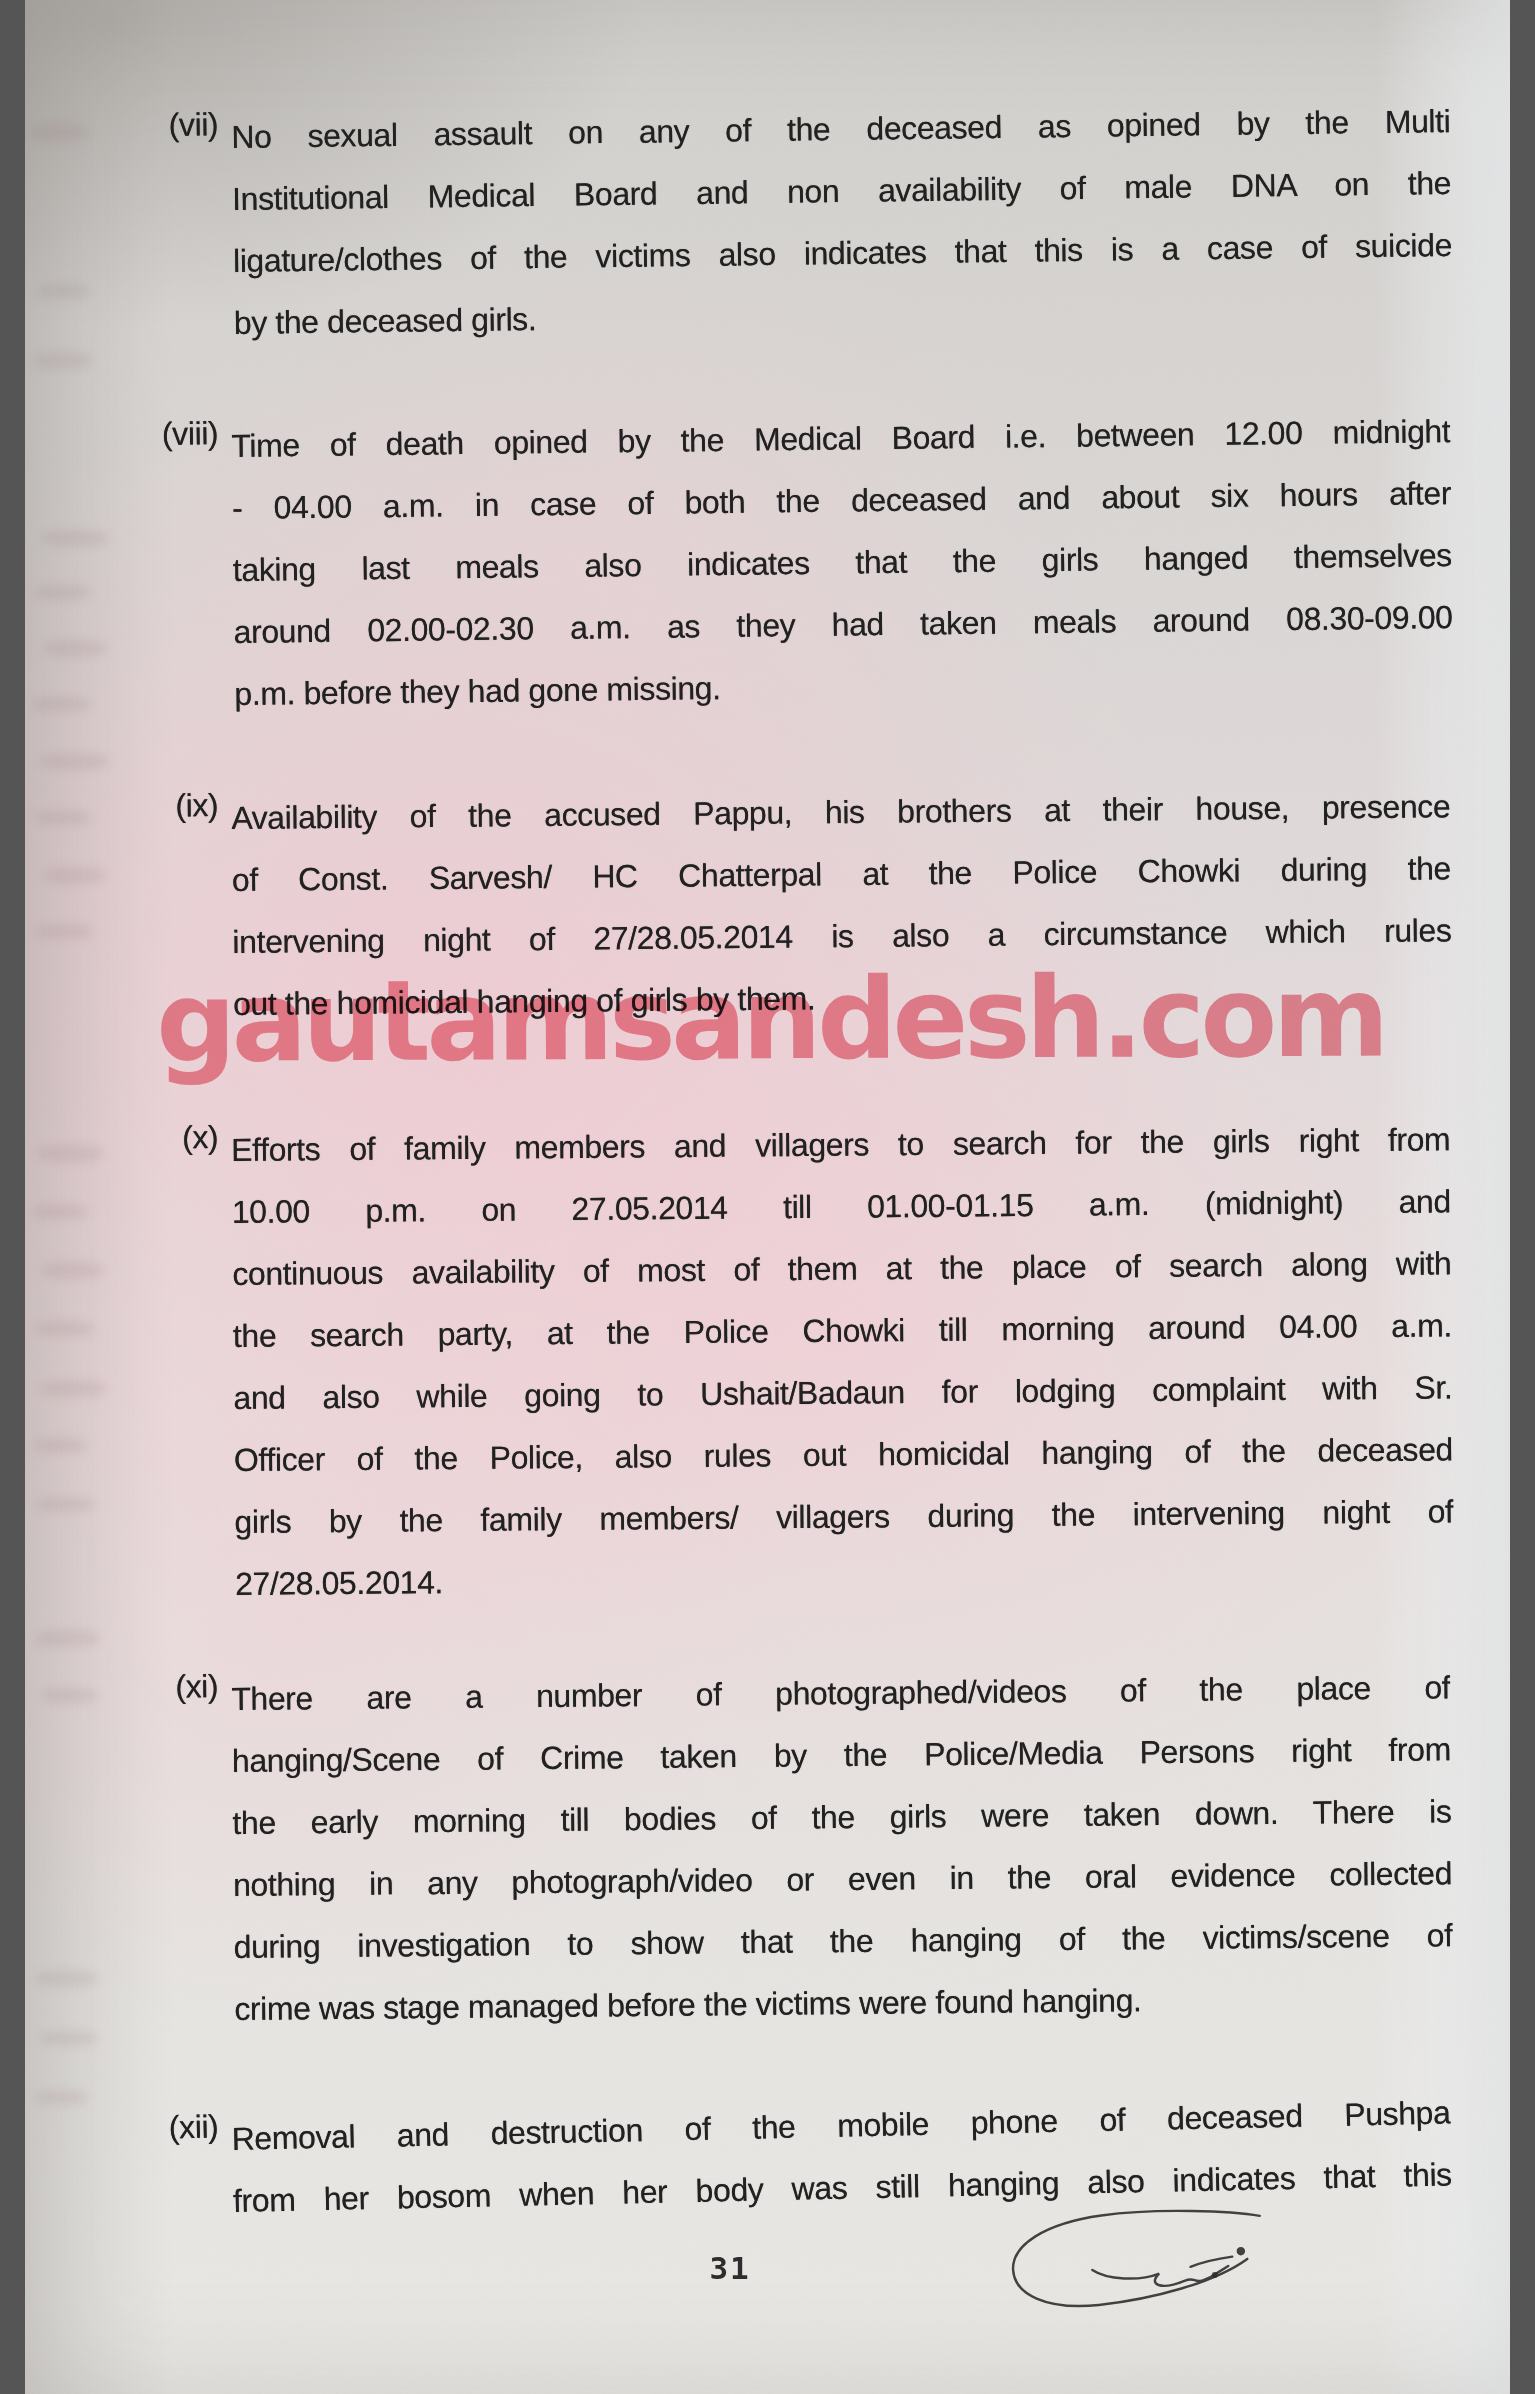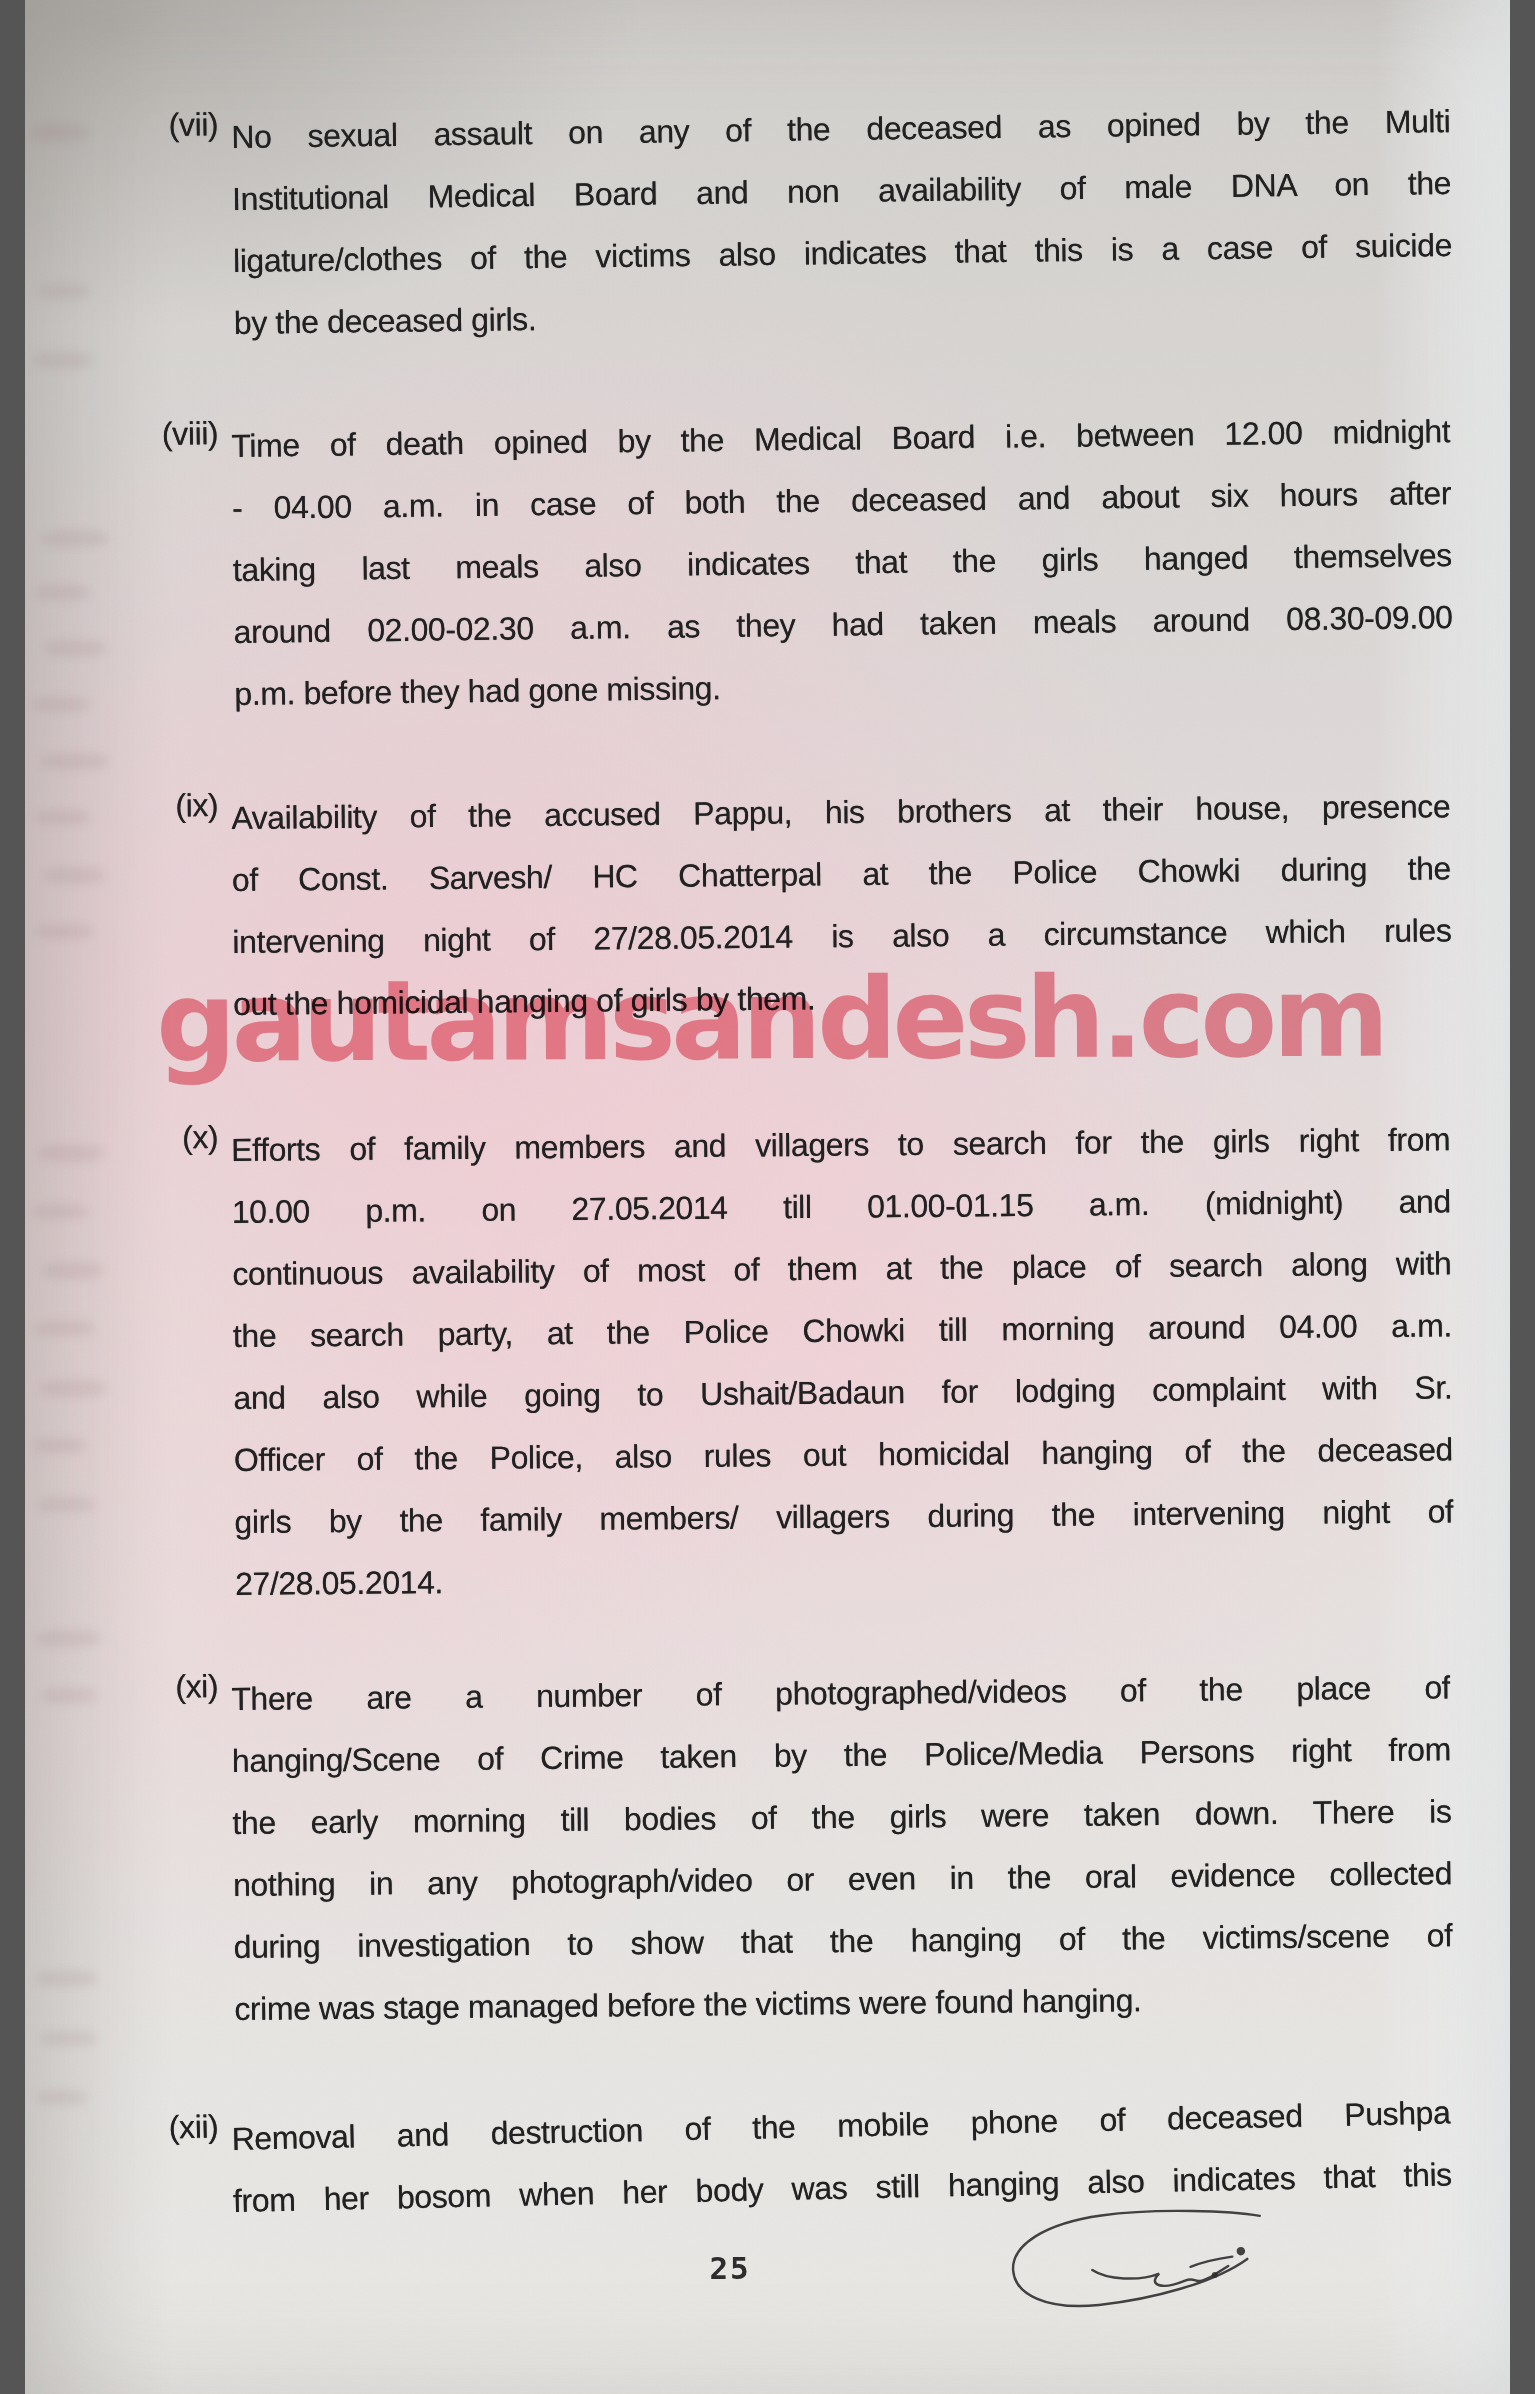--- a/index.html
+++ b/index.html
@@ -151,21 +151,21 @@
       <span class="label">(xii)</span>
       <div class="lines">
           <div class="line">Removal and destruction of the mobile phone of deceased Pushpa</div>
           <div class="line">from her bosom when her body was still hanging also indicates that this</div>
         </div>
     </div>
   </div>
 
   <div class="watermark">gautamsandesh.com</div>
 
-  <div class="page-number">25</div>
+  <div class="page-number">31</div>
 
   <svg class="signature" width="265" height="132" viewBox="0 0 280 140">
     <g fill="none" stroke="#2b2b2b" stroke-width="2.6" stroke-linecap="round" opacity="0.88">
       <path d="M 268 6 C 240 2, 160 0, 100 10 C 40 20, 6 44, 8 70 C 10 96, 44 112, 100 105 C 158 97, 222 78, 256 52"></path>
       <path d="M 92 68 C 108 78, 142 79, 163 70 C 151 82, 165 88, 190 77 C 204 71, 198 83, 218 72 L 236 60"></path>
       <path d="M 196 62 C 210 56, 228 52, 240 50"></path>
     </g>
     <circle cx="249" cy="44" r="4.5" fill="#2b2b2b" opacity="0.88"></circle>
     <circle cx="222" cy="70" r="3.2" fill="#2b2b2b" opacity="0.8"></circle>
   </svg>

